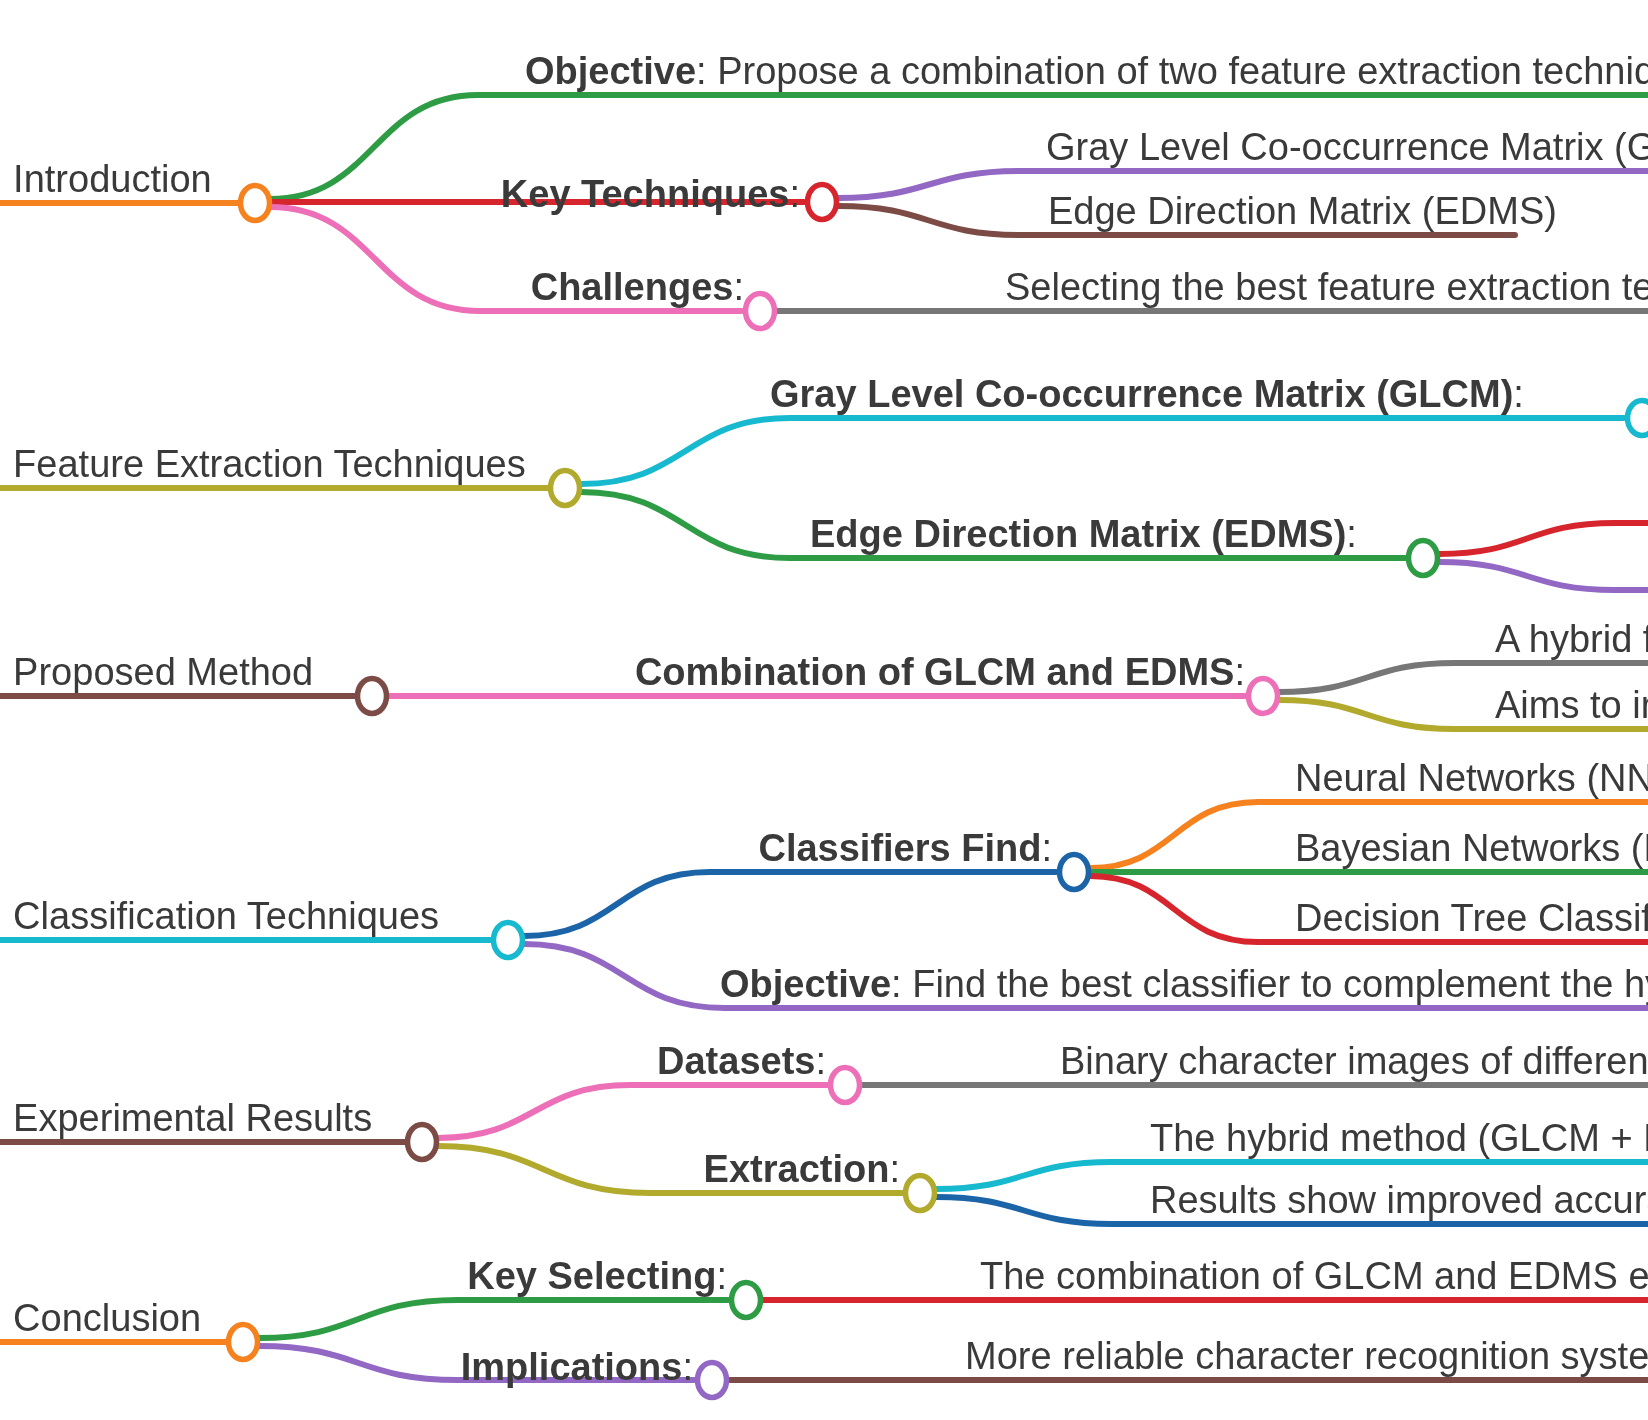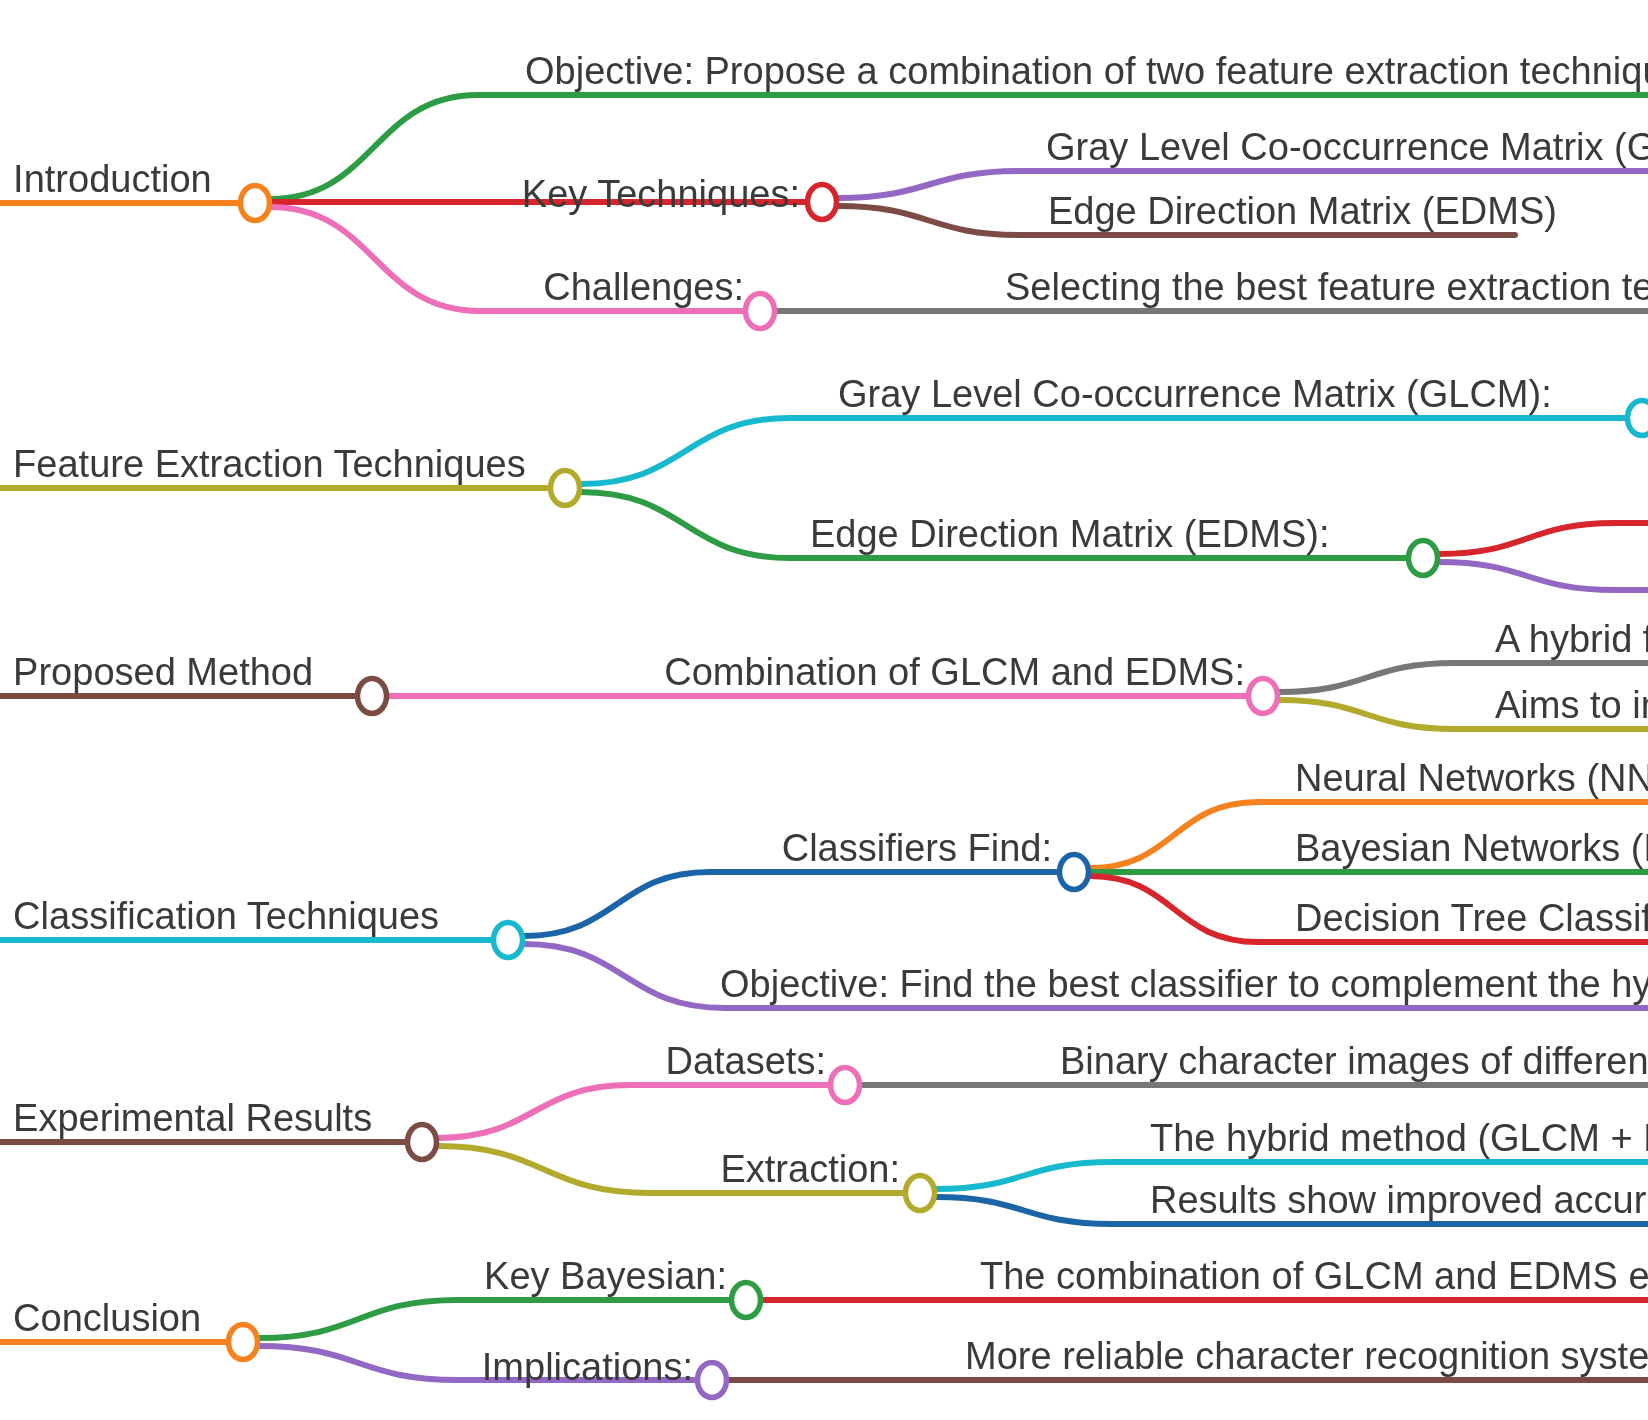--- a/index.html
+++ b/index.html
@@ -12,21 +12,21 @@
   }
   #edge-layer{position:absolute;left:0;top:0;}
   .lbl{
     position:absolute;
     white-space:nowrap;
     font-size:38px;
     line-height:44px;
     color:#3a3a3a;
     letter-spacing:0px;
   }
-  .lbl .b{font-weight:normal;}
+  .lbl .b{font-weight:bold;}
 </style>
 </head>
 <body>
 
 <div id="stage">
   <svg id="edge-layer" width="1648" height="1420" viewBox="0 0 1648 1420" xmlns="http://www.w3.org/2000/svg">
       <path d="M0 203 L240 203" fill="none" stroke="#f5821f" stroke-width="6" stroke-linecap="round"></path>
       <path d="M270 199 C374 199 374 95 478 95 L1648 95" fill="none" stroke="#2e9c44" stroke-width="6" stroke-linecap="round"></path>
       <path d="M270 202 L804 202" fill="none" stroke="#d7252d" stroke-width="6" stroke-linecap="round"></path>
       <path d="M838 198 C929 198 929 171 1020 171 L1648 171" fill="none" stroke="#9268c4" stroke-width="6" stroke-linecap="round"></path>
@@ -78,37 +78,37 @@
     </svg>
   <div id="label-layer">
       <div class="lbl" style="top: 157px; left: -8px;"><span class="b"></span><span>. Introduction</span></div>
       <div class="lbl" style="top: 49px; left: 525px;"><span class="b">Objective</span><span>: Propose a combination of two feature extraction techniques</span></div>
       <div class="lbl" style="top: 156px; right: 848px; margin-top: 16px;"><span class="b">Key Techniques</span><span>:</span></div>
       <div class="lbl" style="top: 125px; left: 1046px;"><span class="b"></span><span>Gray Level Co-occurrence Matrix (GLCM)</span></div>
       <div class="lbl" style="top: 189px; left: 1048px;"><span class="b"></span><span>Edge Direction Matrix (EDMS)</span></div>
       <div class="lbl" style="top: 265px; right: 904px; text-align: right;"><span class="b">Challenges</span><span>:</span></div>
       <div class="lbl" style="top: 265px; left: 1005px;"><span class="b"></span><span>Selecting the best feature extraction technique for character recognition</span></div>
       <div class="lbl" style="top: 442px; left: -8px;"><span class="b"></span><span>. Feature Extraction Techniques</span></div>
-      <div class="lbl" style="top: 372px; left: 838px;"><span class="b">Gray Level Co-occurrence Matrix (GLCM)</span><span>:</span></div>
+      <div class="lbl" style="top: 372px; left: 770px;"><span class="b">Gray Level Co-occurrence Matrix (GLCM)</span><span>:</span></div>
       <div class="lbl" style="top: 512px; left: 810px;"><span class="b">Edge Direction Matrix (EDMS)</span><span>:</span></div>
       <div class="lbl" style="top: 650px; left: -8px;"><span class="b"></span><span>. Proposed Method</span></div>
       <div class="lbl" style="top: 650px; right: 403px;"><span class="b">Combination of GLCM and EDMS</span><span>:</span></div>
       <div class="lbl" style="top: 617px; left: 1495px;"><span class="b"></span><span>A hybrid feature extraction method</span></div>
       <div class="lbl" style="top: 683px; left: 1495px;"><span class="b"></span><span>Aims to improve recognition accuracy</span></div>
       <div class="lbl" style="top: 894px; left: -8px;"><span class="b"></span><span>. Classification Techniques</span></div>
       <div class="lbl" style="top: 826px; right: 596px;"><span class="b">Classifiers Find</span><span>:</span></div>
       <div class="lbl" style="top: 756px; left: 1295px;"><span class="b"></span><span>Neural Networks (NN)</span></div>
       <div class="lbl" style="top: 826px; left: 1295px;"><span class="b"></span><span>Bayesian Networks (BN)</span></div>
       <div class="lbl" style="top: 896px; left: 1295px;"><span class="b"></span><span>Decision Tree Classifiers</span></div>
       <div class="lbl" style="top: 962px; left: 720px;"><span class="b">Objective</span><span>: Find the best classifier to complement the hybrid features</span></div>
       <div class="lbl" style="top: 1096px; left: -8px;"><span class="b"></span><span>. Experimental Results</span></div>
       <div class="lbl" style="top: 1039px; right: 822px;"><span class="b">Datasets</span><span>:</span></div>
       <div class="lbl" style="top: 1039px; left: 1060px;"><span class="b"></span><span>Binary character images of different fonts</span></div>
       <div class="lbl" style="top: 1147px; right: 748px;"><span class="b">Extraction</span><span>:</span></div>
       <div class="lbl" style="top: 1116px; left: 1150px;"><span class="b"></span><span>The hybrid method (GLCM + EDMS) achieves higher accuracy</span></div>
       <div class="lbl" style="top: 1178px; left: 1150px;"><span class="b"></span><span>Results show improved accuracy</span></div>
       <div class="lbl" style="top: 1296px; left: -8px;"><span class="b"></span><span>. Conclusion</span></div>
-      <div class="lbl" style="top: 1254px; right: 921px;"><span class="b">Key Bayesian</span><span>:</span></div>
+      <div class="lbl" style="top: 1254px; right: 921px;"><span class="b">Key Selecting</span><span>:</span></div>
       <div class="lbl" style="top: 1254px; left: 980px;"><span class="b"></span><span>The combination of GLCM and EDMS enhances recognition accuracy</span></div>
       <div class="lbl" style="top: 1334px; right: 955px; margin-top: 11px;"><span class="b">Implications</span><span>:</span></div>
       <div class="lbl" style="top: 1334px; left: 965px;"><span class="b"></span><span>More reliable character recognition systems</span></div>
     </div>
 </div>
 
 </body></html>

